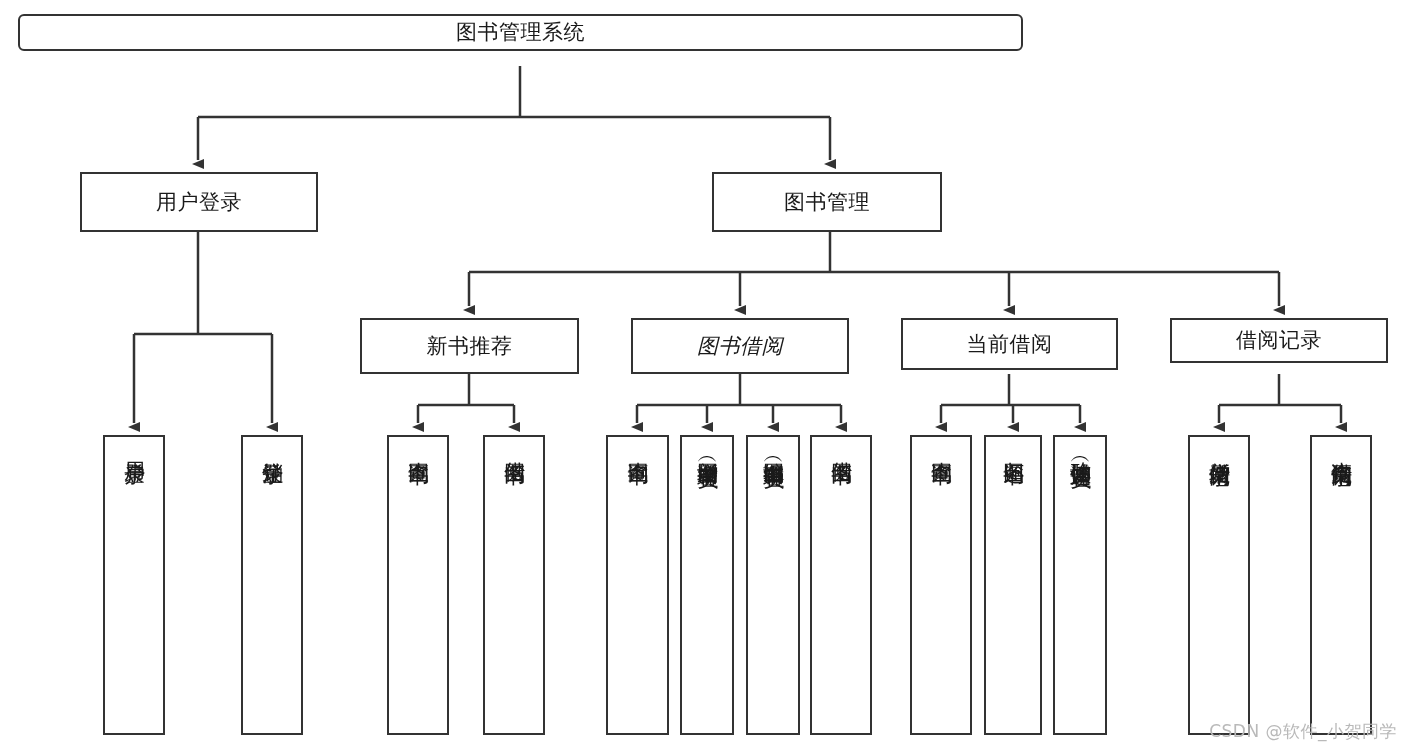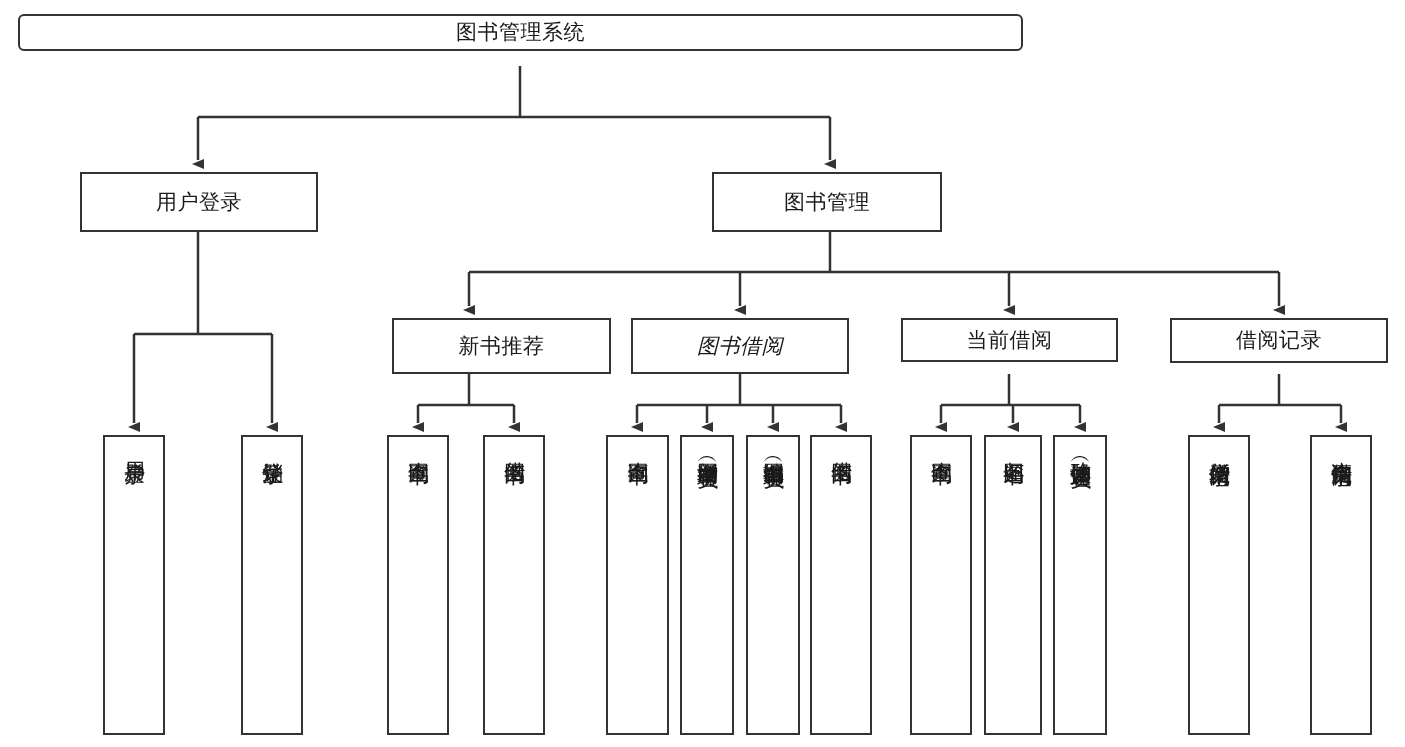--- a/index.html
+++ b/index.html
@@ -119,27 +119,27 @@
     <span>图书管理系统</span>
   </div>
 
   <div class="node horiz" style="left: 80px; top: 172px; width: 238px; height: 60px; border-color: rgb(51, 51, 51); background: rgb(255, 255, 255);">
     <span>用户登录</span>
   </div>
   <div class="node horiz" style="left: 712px; top: 172px; width: 230px; height: 60px; border-color: rgb(51, 51, 51); background: rgb(255, 255, 255);">
     <span>图书管理</span>
   </div>
 
-  <div class="node horiz" style="left: 360px; top: 318px; width: 219px; height: 56px; border-color: rgb(51, 51, 51); background: rgb(255, 255, 255); margin-left: 32px;">
+  <div class="node horiz" style="left: 360px; top: 318px; width: 219px; height: 56px; border-color: rgb(51, 51, 51); background: rgb(255, 255, 255);">
     <span>新书推荐</span>
   </div>
   <div class="node horiz" style="left: 631px; top: 318px; width: 218px; height: 56px; border-color: rgb(51, 51, 51); background: rgb(255, 255, 255); font-style: italic;">
     <span>图书借阅</span>
   </div>
-  <div class="node horiz" style="left: 901px; top: 318px; width: 217px; height: 44px; border-color: rgb(51, 51, 51); background: rgb(255, 255, 255);">
+  <div class="node horiz" style="left: 901px; top: 318px; width: 217px; height: 52px; border-color: rgb(51, 51, 51); background: rgb(255, 255, 255);">
     <span>当前借阅</span>
   </div>
   <div class="node horiz" style="left: 1170px; top: 318px; width: 218px; height: 45px; border-color: rgb(51, 51, 51); background: rgb(255, 255, 255);">
     <span>借阅记录</span>
   </div>
 
   <div class="node vert" style="left: 103px; top: 435px; width: 62px; height: 300px; border-color: rgb(51, 51, 51); background: rgb(255, 255, 255);">
     <span class="vlabel">用户登录</span>
   </div>
   <div class="node vert" style="left: 241px; top: 435px; width: 62px; height: 300px; border-color: rgb(51, 51, 51); background: rgb(255, 255, 255);">
@@ -176,13 +176,14 @@
     <span class="vlabel">确认归还（管理员）</span>
   </div>
 
   <div class="node vert" style="left: 1188px; top: 435px; width: 62px; height: 300px; border-color: rgb(51, 51, 51); background: rgb(255, 255, 255);">
     <span class="vlabel">新增借阅记录</span>
   </div>
   <div class="node vert" style="left: 1310px; top: 435px; width: 62px; height: 300px; border-color: rgb(51, 51, 51); background: rgb(255, 255, 255);">
     <span class="vlabel">查询借阅记录</span>
   </div>
 
+  <div class="watermark" style="color: rgb(185, 185, 185);">CSDN @软件_小贺同学</div>
 </div>
 
 </body></html>

